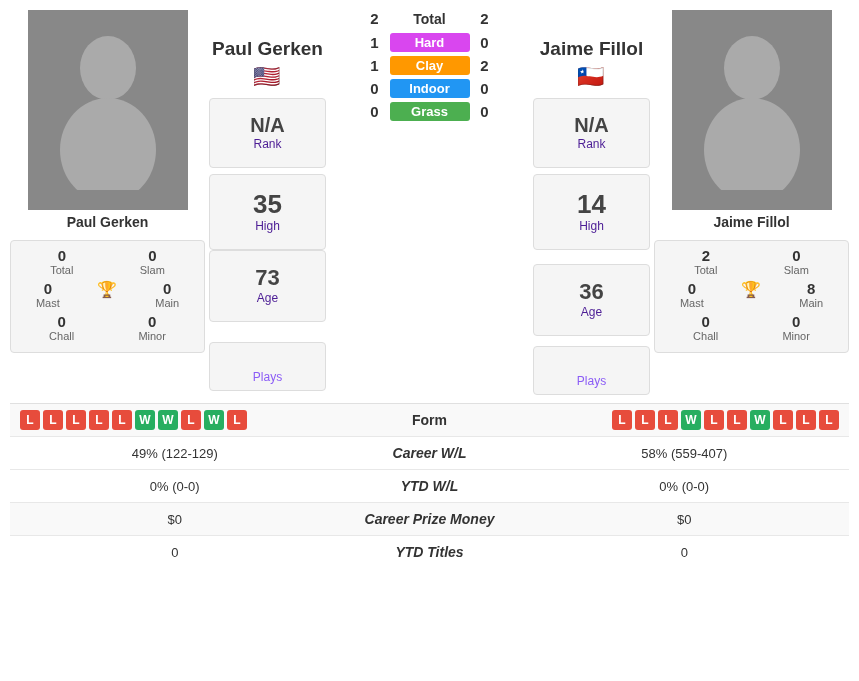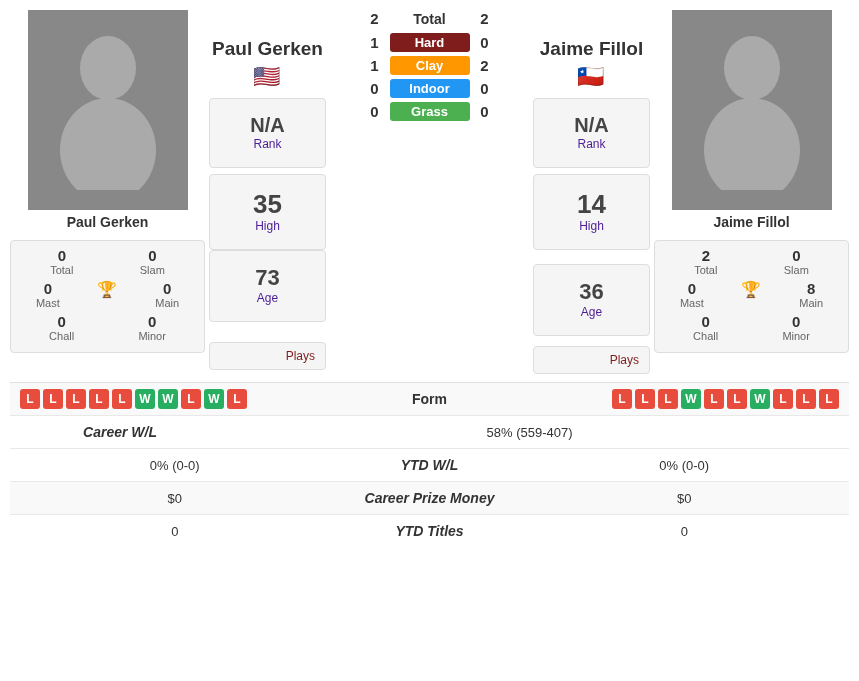--- a/index.html
+++ b/index.html
@@ -93,21 +93,21 @@
     .surface-label {
       color: #fff;
       font-weight: bold;
       font-size: 13px;
       padding: 2px 16px;
       border-radius: 3px;
       width: 80px;
       text-align: center;
       display: inline-block;
     }
-    .surface-hard { background: #7f1d1d; }
+    .surface-hard { background: #d946ef; }
     .surface-clay { background: #FF9800; }
     .surface-indoor { background: #2196F3; }
     .surface-grass { background: #4CAF50; }
 
     .total-row {
       display: flex;
       align-items: center;
       justify-content: center;
       margin-bottom: 6px;
     }
@@ -209,23 +209,22 @@
     .player-name-under {
       text-align: center;
       font-size: 14px;
       font-weight: bold;
       margin: 4px 0;
     }
 
     
     .plays-label {
       font-size: 12px;
-      color: #7f1d1d;
-      margin-top: 0;
-      text-align: right;
+      color: #8b5cf6;
+      margin-top: 21px;
     }
 
     .player-left-col {
       display: flex;
       flex-direction: column;
       align-items: center;
       width: 195px;
       flex-shrink: 0;
     }
     .player-right-col {
@@ -445,20 +444,21 @@
         <div class="form-badge form-badge-L">L</div>
         <div class="form-badge form-badge-L">L</div>
         <div class="form-badge form-badge-W">W</div>
         <div class="form-badge form-badge-L">L</div>
         <div class="form-badge form-badge-L">L</div>
         <div class="form-badge form-badge-L">L</div>
       </div>
   </div>
 
   <div class="stat-line">
+    <div class="stat-line-left">49% (122-129)</div>
     <div class="stat-line-center stat-line-bold">Career W/L</div>
     <div class="stat-line-right">58% (559-407)</div>
   </div>
 
   <div class="stat-line">
     <div class="stat-line-left">0% (0-0)</div>
     <div class="stat-line-center stat-line-bold">YTD W/L</div>
     <div class="stat-line-right">0% (0-0)</div>
   </div>
 

